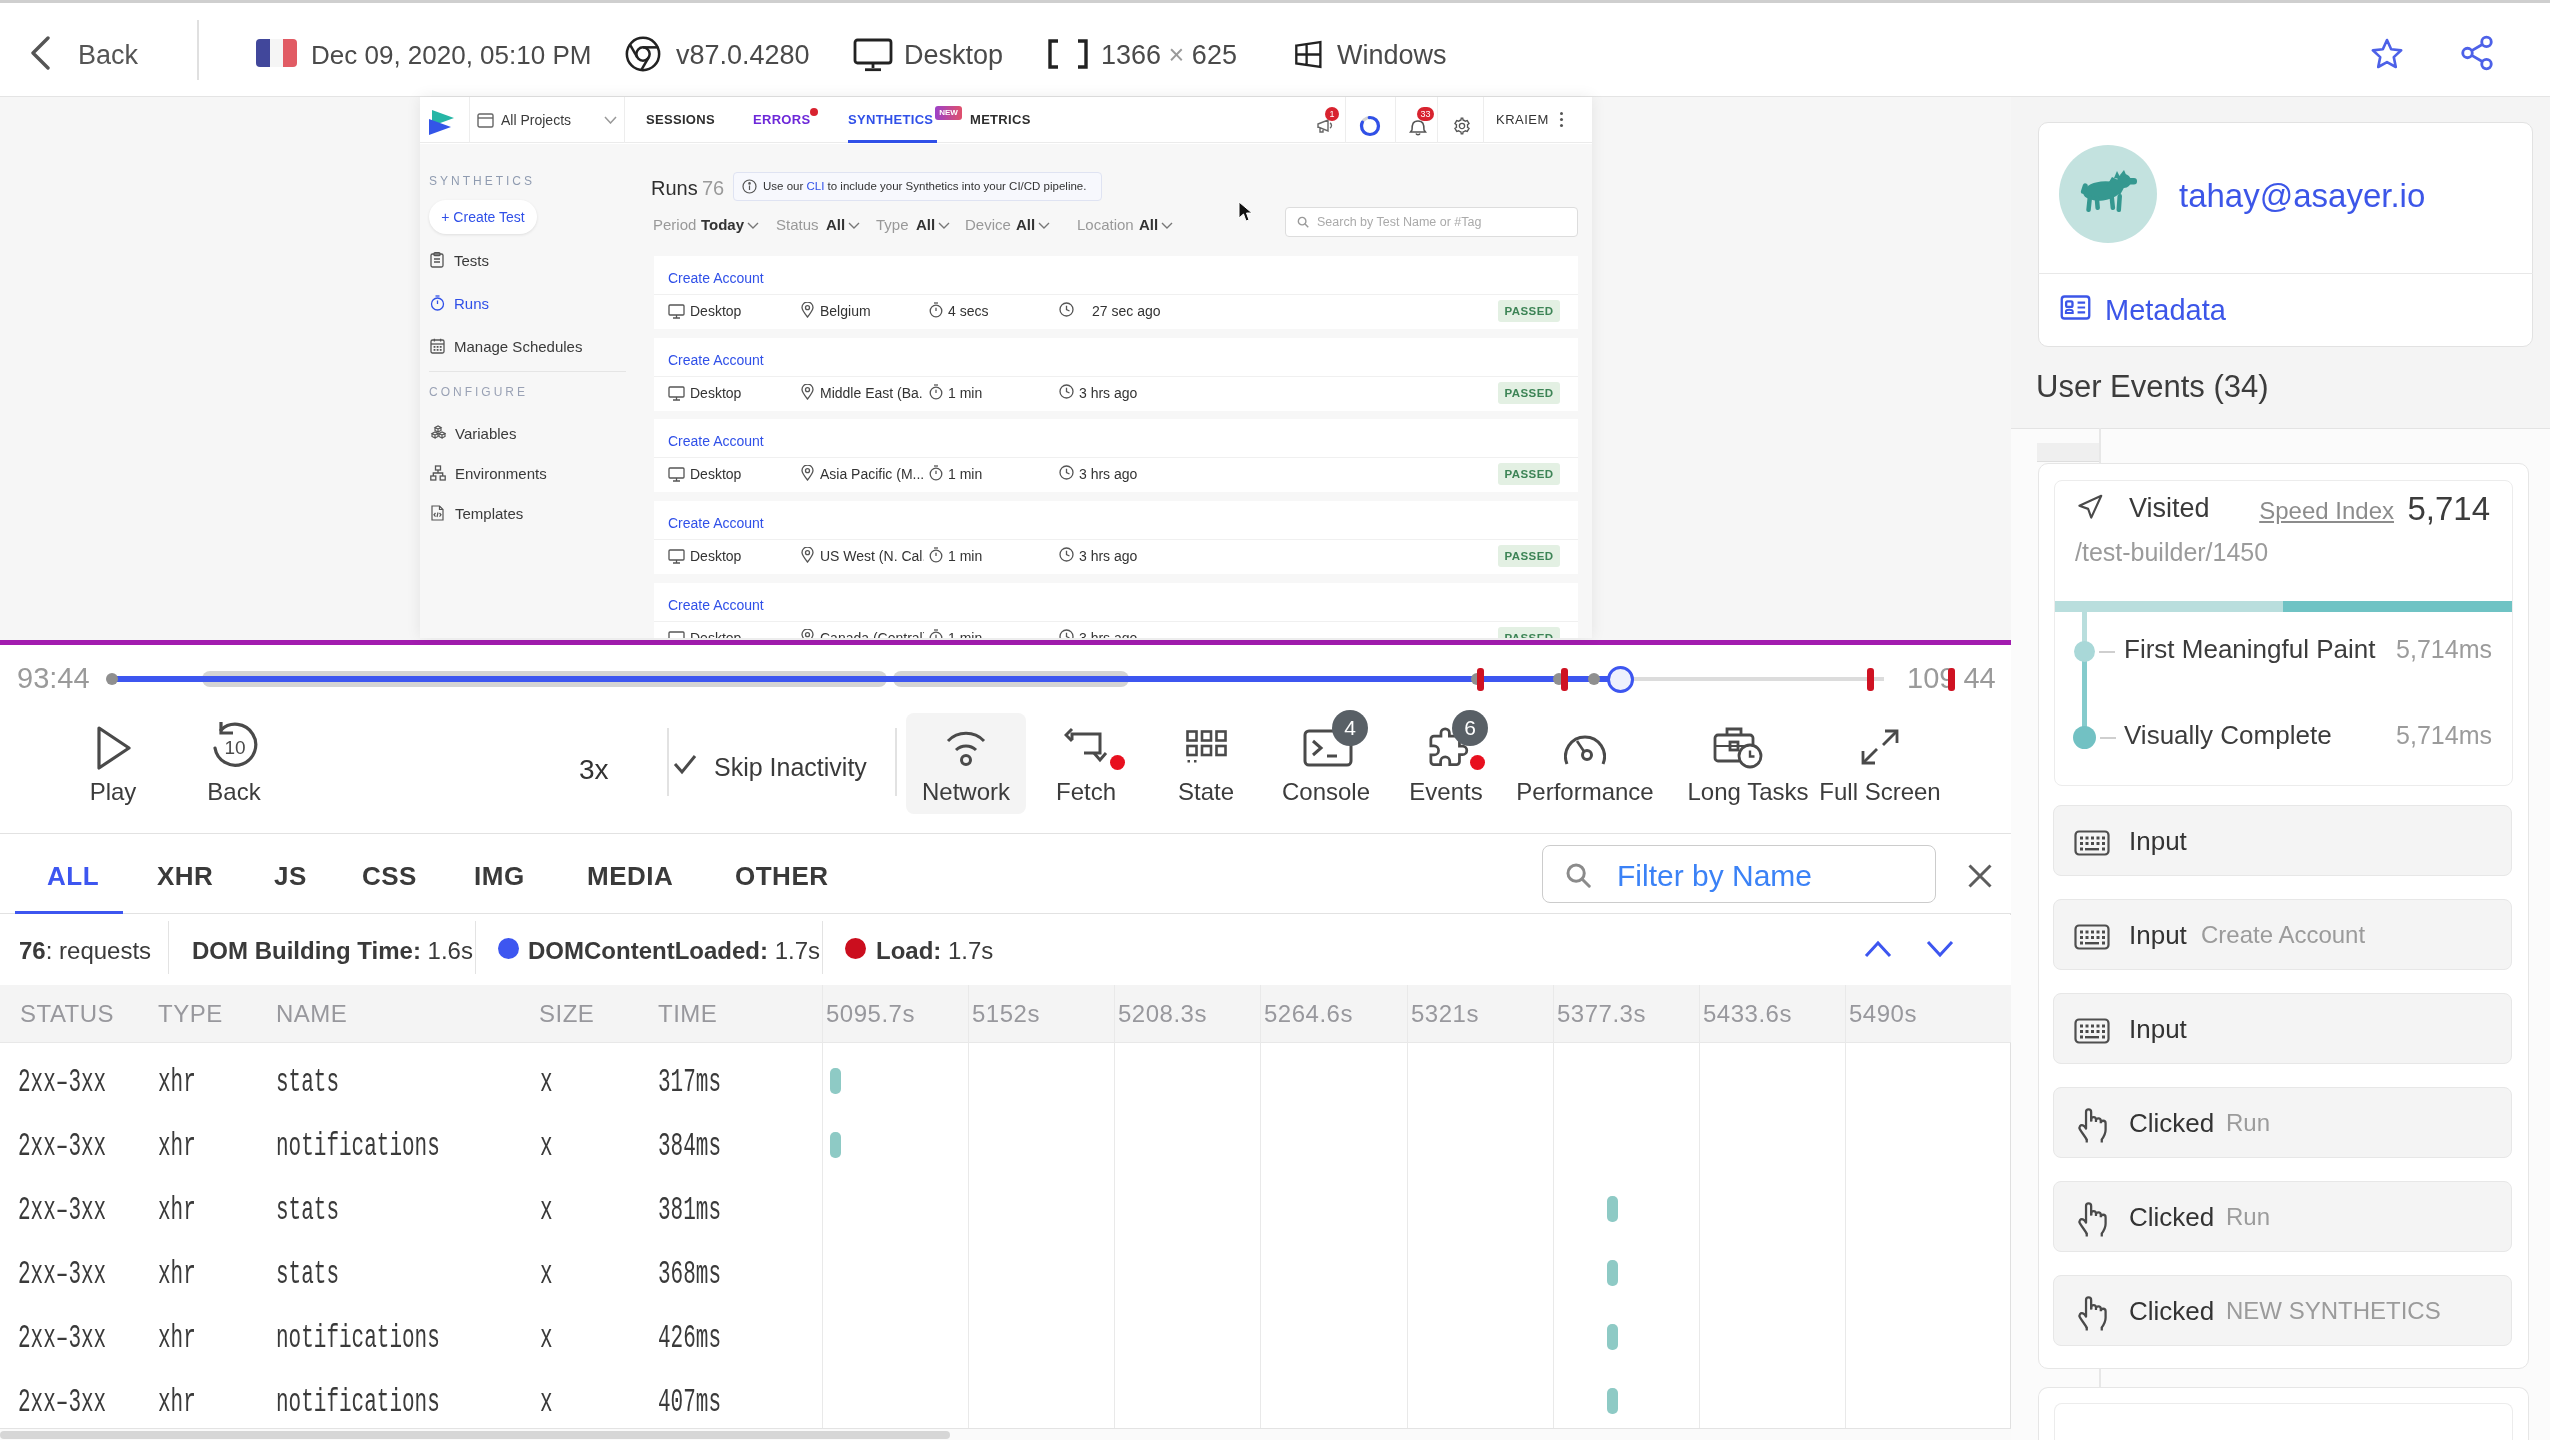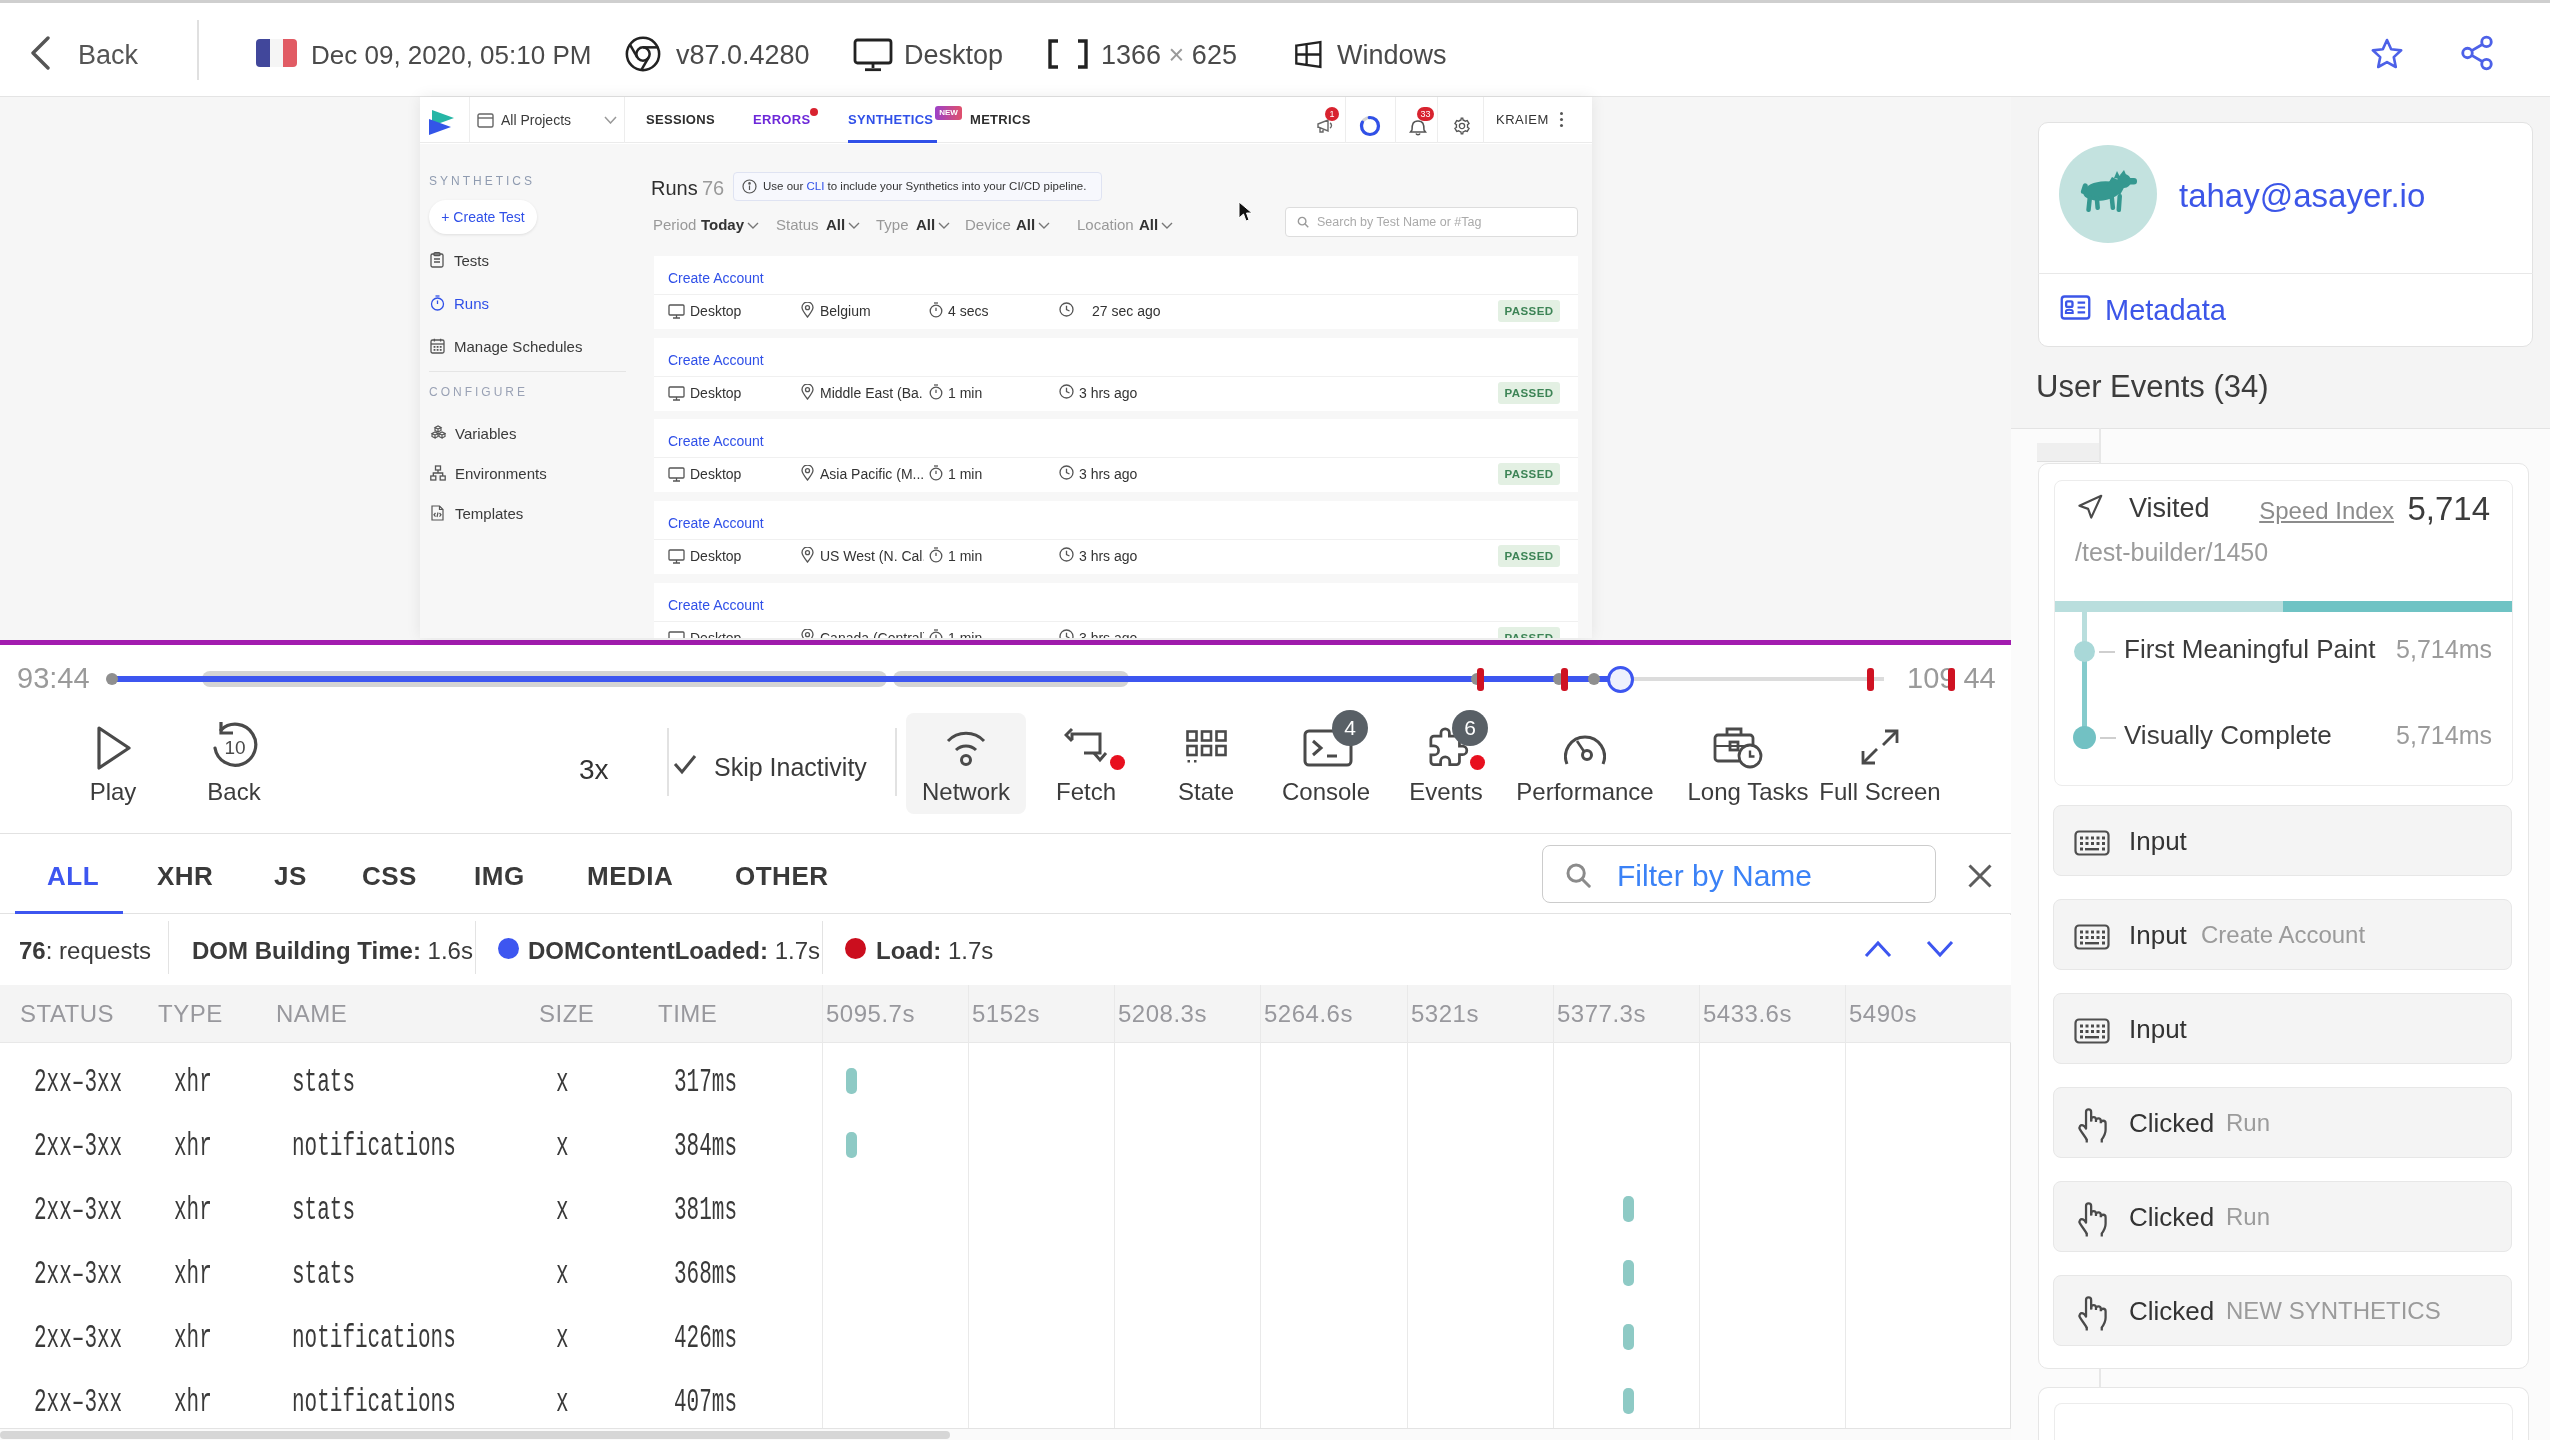--- a/index.html
+++ b/index.html
@@ -25,21 +25,21 @@
   .ctl-label { position:absolute; font-size:24px; color:#3c3c3c; top:68px; text-align:center; }
 
   
   #nettabs { position:absolute; left:0; top:736px; width:2011px; height:81px; background:#fff; border-top:1px solid #e2e2e2; border-bottom:1px solid #e2e2e2; }
   .tab { position:absolute; top:27px; font-size:26px; font-weight:700; color:#3a3a3a; letter-spacing:0.5px; }
   #netinfo { position:absolute; left:0; top:818px; width:2011px; height:70px; background:#fff; }
   #netinfo .seg { position:absolute; top:22px; font-size:24px; color:#3a3a3a; }
   #nethead { position:absolute; left:0; top:888px; width:2011px; height:58px; background:#f4f4f4; border-bottom:1px solid #e8e8e8; }
   #nethead .h { position:absolute; top:15px; font-size:24px; color:#98989d; letter-spacing:0.5px; }
   #netbody { position:absolute; left:0; top:952px; width:2011px; height:379px; overflow:hidden; }
-  .nrow { position:absolute; left:16px; width:2011px; height:64px; }
+  .nrow { position:absolute; left:0; width:2011px; height:64px; }
   .nrow span { position:absolute; top:22px; font-size:21px; color:#3a3a3a; font-family:"Liberation Mono", monospace; white-space:pre; transform:scaleY(1.55); transform-origin:left center; }
   .gline { position:absolute; top:888px; width:1px; height:443px; background:#e9e9e9; }
   .tbar { position:absolute; width:11px; height:26px; border-radius:5px; background:#8ecac5; top:19px; }
   #hscroll { position:absolute; left:0; top:1331px; width:2011px; height:12px; background:#fafafa; border-top:1px solid #e3e3e3; }
 
   
   #sidebar { position:absolute; left:2011px; top:97px; width:539px; height:1343px; background:#f4f4f4; }
   .ecard { position:absolute; left:42px; width:459px; height:71px; background:#f4f4f4; border:1px solid #e7e7e7; border-radius:8px; }
   .ecard .ic { position:absolute; left:20px; top:24px; }
   .ecard .t1 { position:absolute; left:75px; top:20px; font-size:26px; color:#333; }

